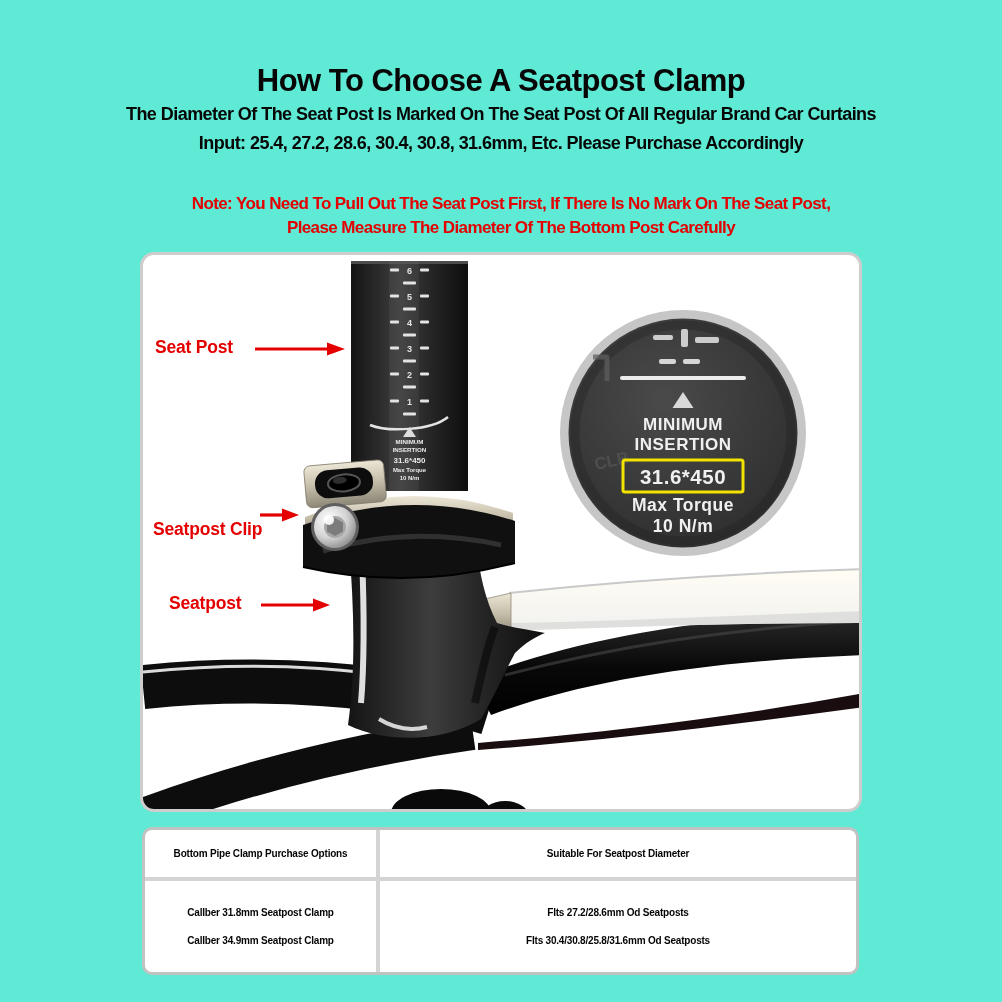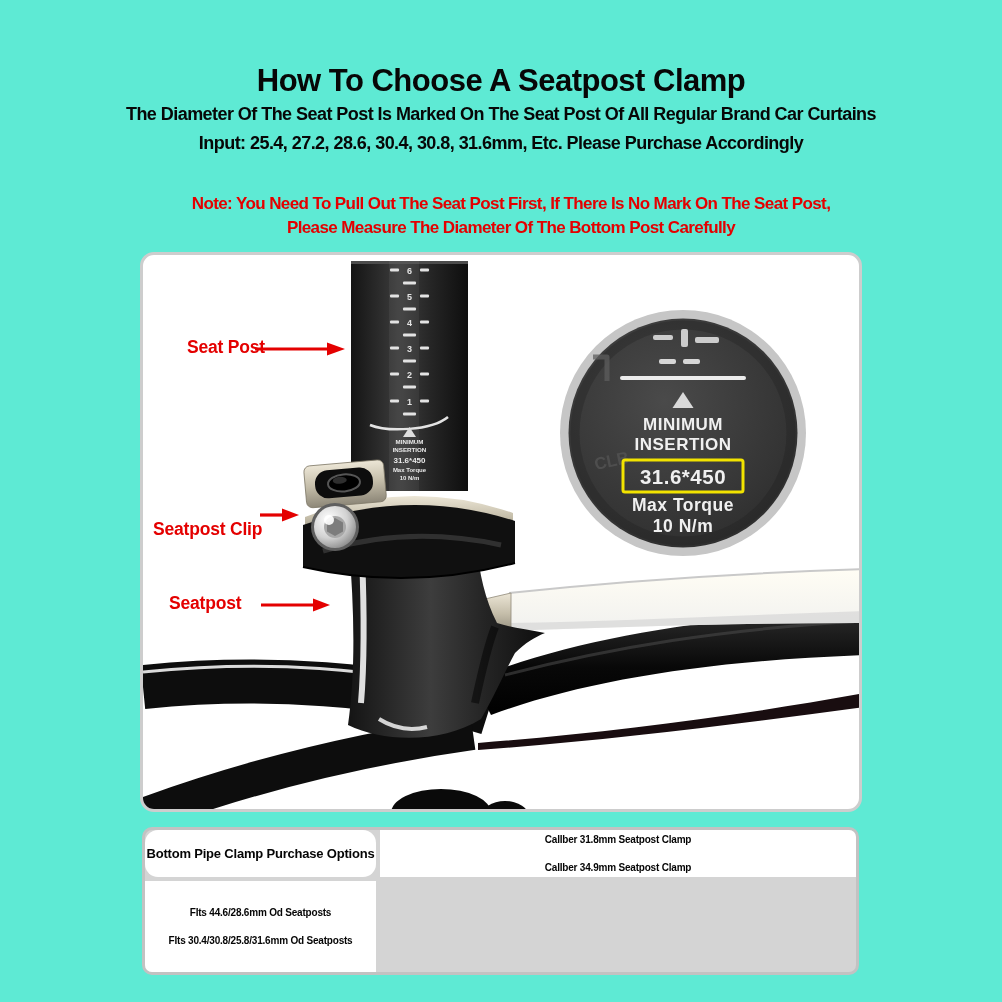--- a/index.html
+++ b/index.html
@@ -12,32 +12,32 @@
   .title { top:63px; font-size:31px; font-weight:700; letter-spacing:-0.5px; }
   .subtitle { top:100px; font-size:18px; font-weight:700; letter-spacing:-0.55px; line-height:29px; }
   .note { top:192px; font-size:17px; font-weight:700; letter-spacing:-0.6px; line-height:24px; color:#e40000;padding-left:20px; }
 
   .photo-card {
     position:absolute; left:140px; top:252px; width:722px; height:560px;
     border:3px solid #cdcdcd; border-radius:14px; background:#fff; overflow:hidden;
   }
   .photo-card svg { position:absolute; left:0; top:0; }
   .part-label { position:absolute; color:#e40000; font-weight:700; font-size:17.5px; letter-spacing:-0.2px; white-space:nowrap; }
-  .lbl-seat-post { left:44px; top:82px; }
+  .lbl-seat-post { left:12px; top:82px; }
   .lbl-seatpost-clip { left:10px; top:264px; }
   .lbl-seatpost { left:26px; top:338px; }
 
   .spec-table {
     position:absolute; left:142px; top:827px; width:717px; height:148px;
     border:3px solid #c2c2c2; border-radius:10px; background:#d4d4d4;
     display:grid; grid-template-columns:231px 1fr; grid-template-rows:47px 1fr;
     gap:4px; overflow:hidden;
   }
   .cell { background:#fff; display:flex; align-items:center; justify-content:center; text-align:center; font-weight:700; color:#050505; }
-  .cell.head { font-size:13px; letter-spacing:-0.2px; white-space:nowrap;border-radius:13px; }
+  .cell.head { font-size:10px; letter-spacing:-0.2px; white-space:nowrap; }
   .cell.body { flex-direction:column; font-size:10px; letter-spacing:-0.2px; line-height:28px; white-space:nowrap; }
 
   svg text { font-family:"Liberation Sans", sans-serif; font-weight:700; }
 </style>
 </head>
 <body>
 
 <div class="page">
 
   <div class="center-text title">How To Choose A Seatpost Clamp</div>
@@ -216,23 +216,24 @@
       </g>
     </svg>
 
     <div class="part-label lbl-seat-post">Seat Post</div>
     <div class="part-label lbl-seatpost-clip">Seatpost Clip</div>
     <div class="part-label lbl-seatpost">Seatpost</div>
   </div>
 
   <div class="spec-table">
     <div class="cell head">Bottom Pipe Clamp Purchase Options</div>
+    <div class="cell head">Suitable For Seatpost Diameter</div>
     <div class="cell body">
       <div>CalIber 31.8mm Seatpost Clamp</div>
       <div>CalIber 34.9mm Seatpost Clamp</div>
     </div>
     <div class="cell body">
-      <div>FIts 44.6/28.6mm Od Seatposts</div>
+      <div>FIts 27.2/28.6mm Od Seatposts</div>
       <div>FIts 30.4/30.8/25.8/31.6mm Od Seatposts</div>
     </div>
   </div>
 
 </div>
 
 </body></html>

